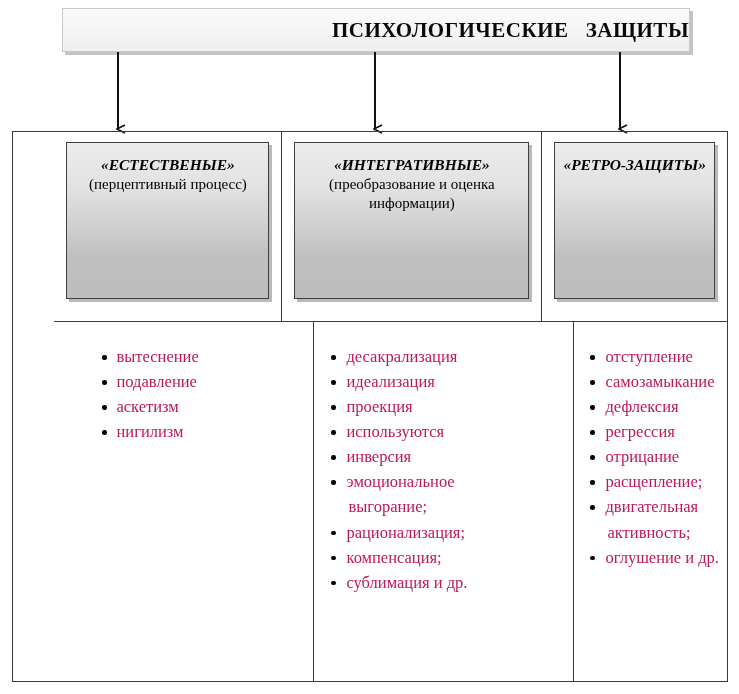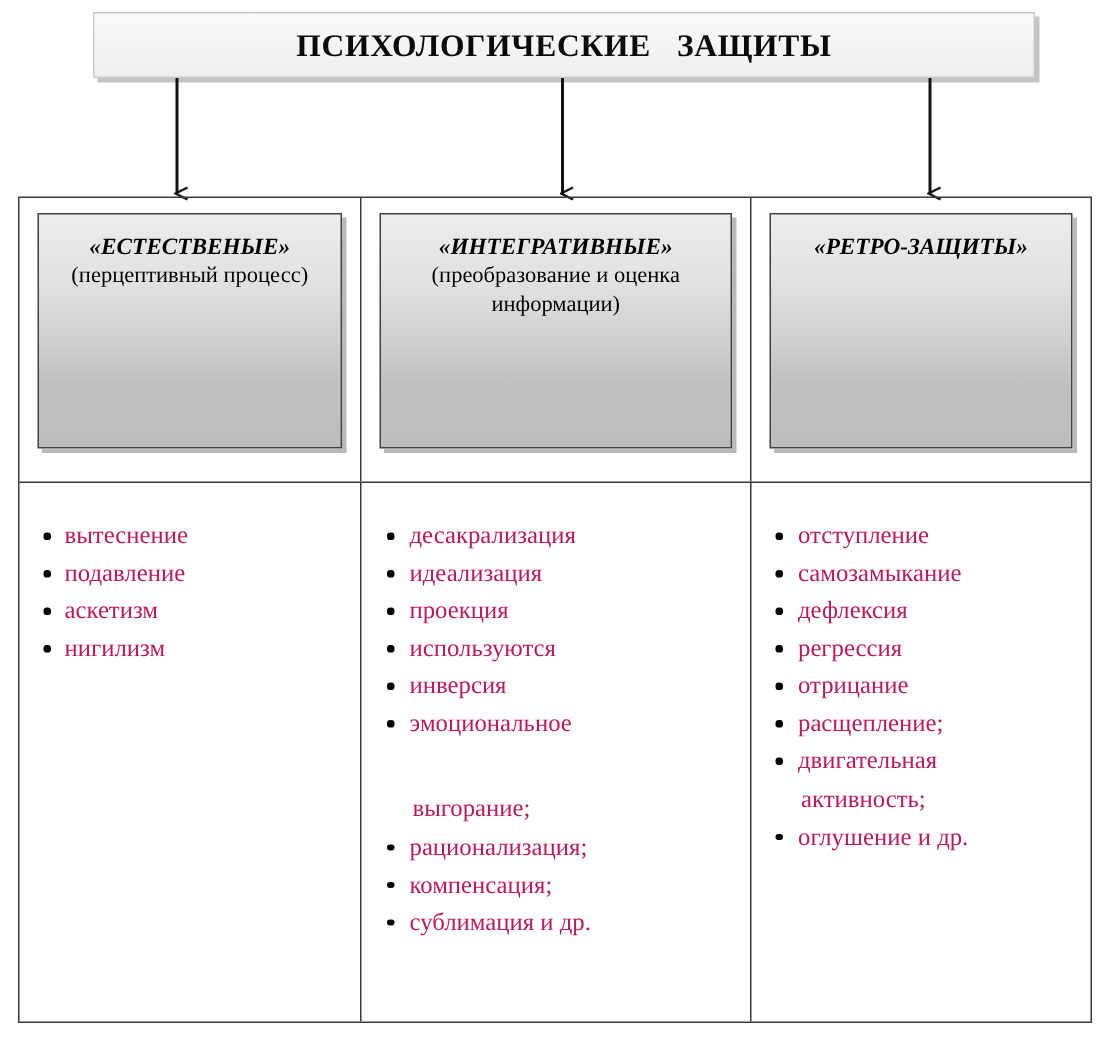--- a/index.html
+++ b/index.html
@@ -21,21 +21,21 @@
     left: 62px;
     top: 8px;
     width: 628px;
     height: 44px;
     box-sizing: border-box;
     border: 1px solid #c9c9c9;
     background: linear-gradient(to bottom, #fbfbfb 0%, #f4f4f4 55%, #eeeeee 100%);
     box-shadow: 3px 3px 0 0 #c4c4c4;
     display: flex;
     align-items: center;
-    justify-content: center;
+    justify-content: flex-end;
   }
   .title-text {
     font-size: 21px;
     font-weight: bold;
     letter-spacing: 0.5px;
     color: #0a0a0a;
     white-space: pre;
   }
 
   
@@ -52,20 +52,21 @@
   .table {
     position: absolute;
     left: 12px;
     top: 131px;
     width: 716px;
     height: 551px;
     box-sizing: border-box;
     border: 1.5px solid #3a3a3a;
     display: flex;
     flex-direction: column;
+    align-items: flex-end;
   }
   .row-head {
     display: flex;
     height: 189px;
     border-bottom: 1.5px solid #3a3a3a;
   }
   .row-body {
     display: flex;
     flex: 1 1 auto;
   }
@@ -131,21 +132,21 @@
     height: 4.5px;
     border-radius: 50%;
     background: #000;
   }
   .col-2 .list li { padding-left: 20px; }
   .col-2 .list li::before { left: 5px; }
   .col-3 .list li { padding-left: 19px; }
   .col-3 .list li::before { left: 4px; }
   .list li.cont { padding-left: 20px; }
   .list li.cont::before { display: none; }
-  .col-2 .list li.cont { padding-left: 22px; margin-top: 32px; }
+  .col-2 .list li.cont { padding-left: 22px; }
   .col-3 .list li.cont { padding-left: 21px; }
 </style>
 </head>
 <body>
 
 <div class="title-box">
   <span class="title-text">ПСИХОЛОГИЧЕСКИЕ   ЗАЩИТЫ</span>
 </div>
 
 <svg class="arrow-layer" width="739" height="694" viewBox="0 0 739 694" xmlns="http://www.w3.org/2000/svg">

